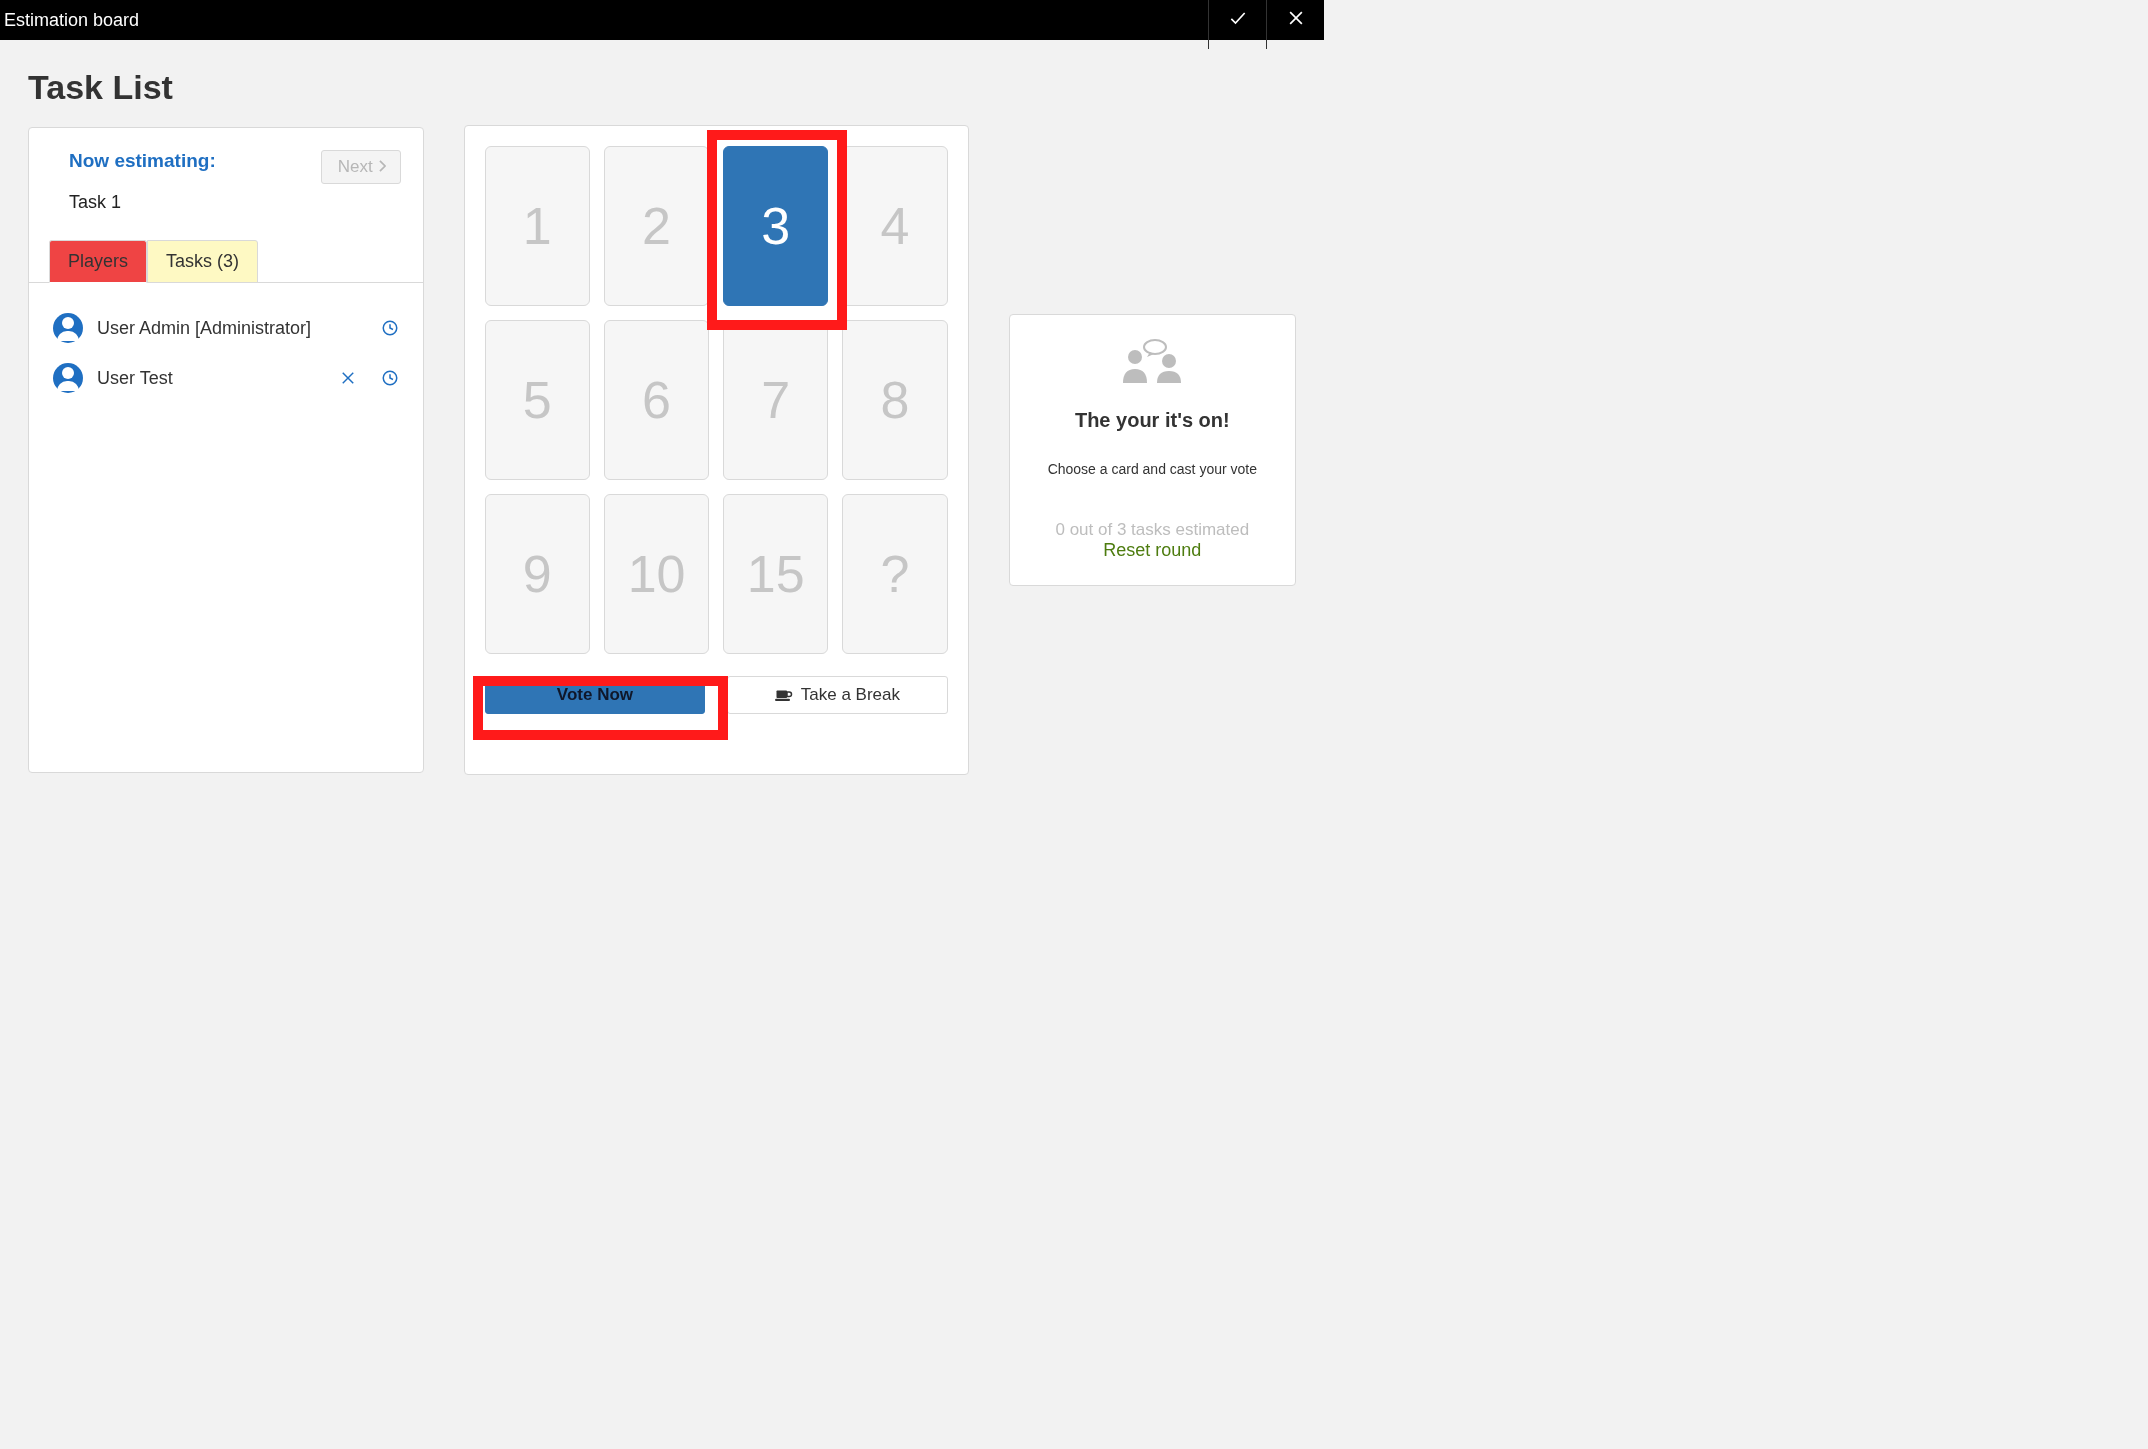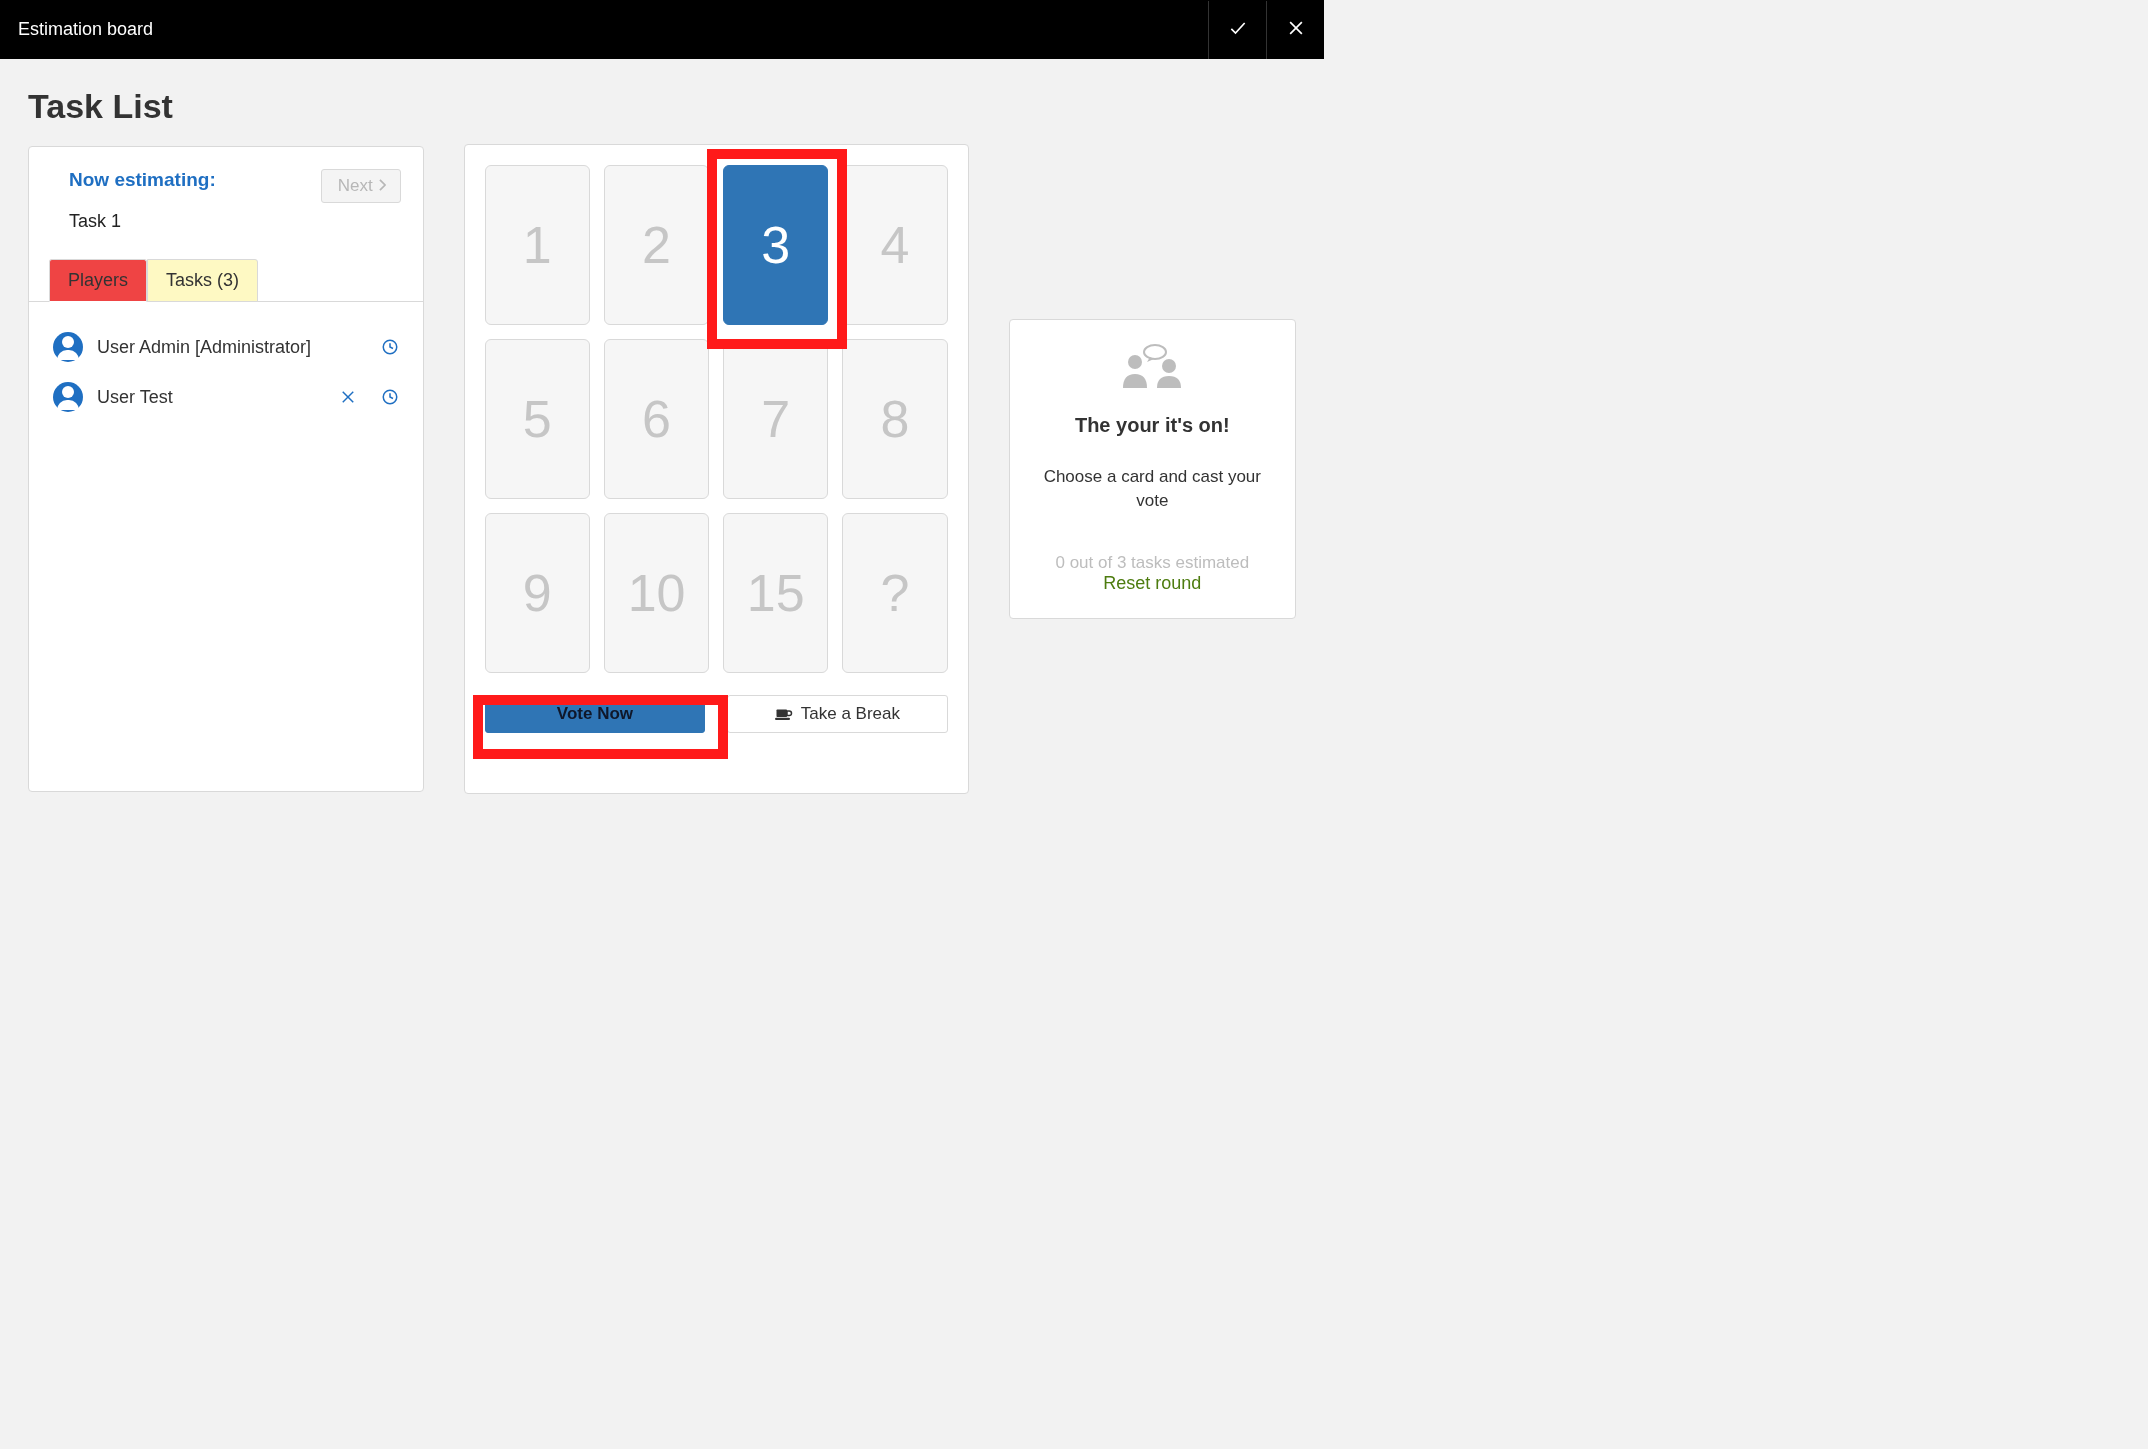--- a/index.html
+++ b/index.html
@@ -5,22 +5,22 @@
   * { box-sizing: border-box; }
   html, body { margin: 0; padding: 0; font-family: -apple-system, BlinkMacSystemFont, "Segoe UI", Helvetica, Arial, sans-serif; background: #f2f2f2; color: #333; }
   body { width: 1324px; }
 
   
   .topbar {
     background: #000;
     color: #fff;
     display: flex;
     align-items: center;
-    height: 59px;
-    padding-left: 18px;
+    height: 40px;
+    padding-left: 4px;
   }
   .topbar-title { font-size: 18px; font-weight: 400; }
   .topbar-spacer { flex: 1; }
   .topbar-btn {
     width: 58px; height: 58px;
     display: flex; align-items: center; justify-content: center;
     border-left: 1px solid #333;
     cursor: pointer;
   }
   .topbar-btn svg { width: 20px; height: 20px; stroke: #fff; stroke-width: 2; fill: none; }
@@ -133,21 +133,21 @@
     cursor: pointer;
   }
   .btn-primary { background: #2f75b5; color: #0f172a; border: 1px solid #2f75b5; }
   .btn-secondary { background: #fff; color: #333; border: 1px solid #d9d9d9; font-weight: 500; }
   .btn-secondary .cup { margin-right: 8px; display:inline-flex; }
 
   
   .right { width: 290px; padding: 24px 22px; display: flex; flex-direction: column; align-items: center; text-align: center; }
   .chat-icons { height: 44px; display:flex; align-items:center; justify-content:center; color:#bdbdbd; }
   .game-on { font-size: 20px; font-weight: 700; margin-top: 26px; }
-  .right-desc { font-size: 17px; margin-top: 28px; line-height: 1.4; }
+  .right-desc { font-size: 14px; margin-top: 28px; line-height: 1.4; }
   .right-progress { font-size: 17px; color: #bdbdbd; margin-top: 40px; }
   .reset-link { color: #4d7c0f; font-size: 18px; cursor: pointer; }
 </style>
 </head>
 <body>
 
 <div class="topbar">
   <div class="topbar-title">Estimation board</div>
   <div class="topbar-spacer"></div>
   <div class="topbar-btn">

